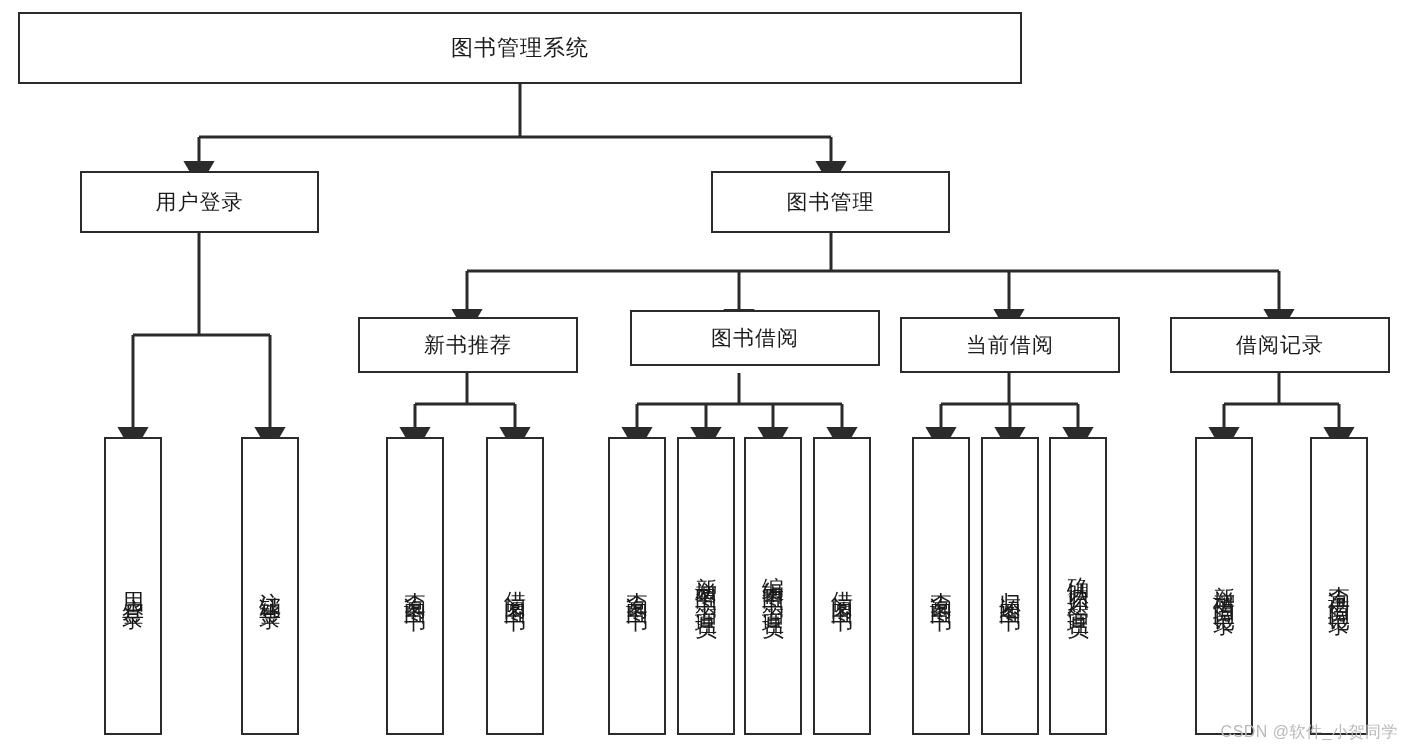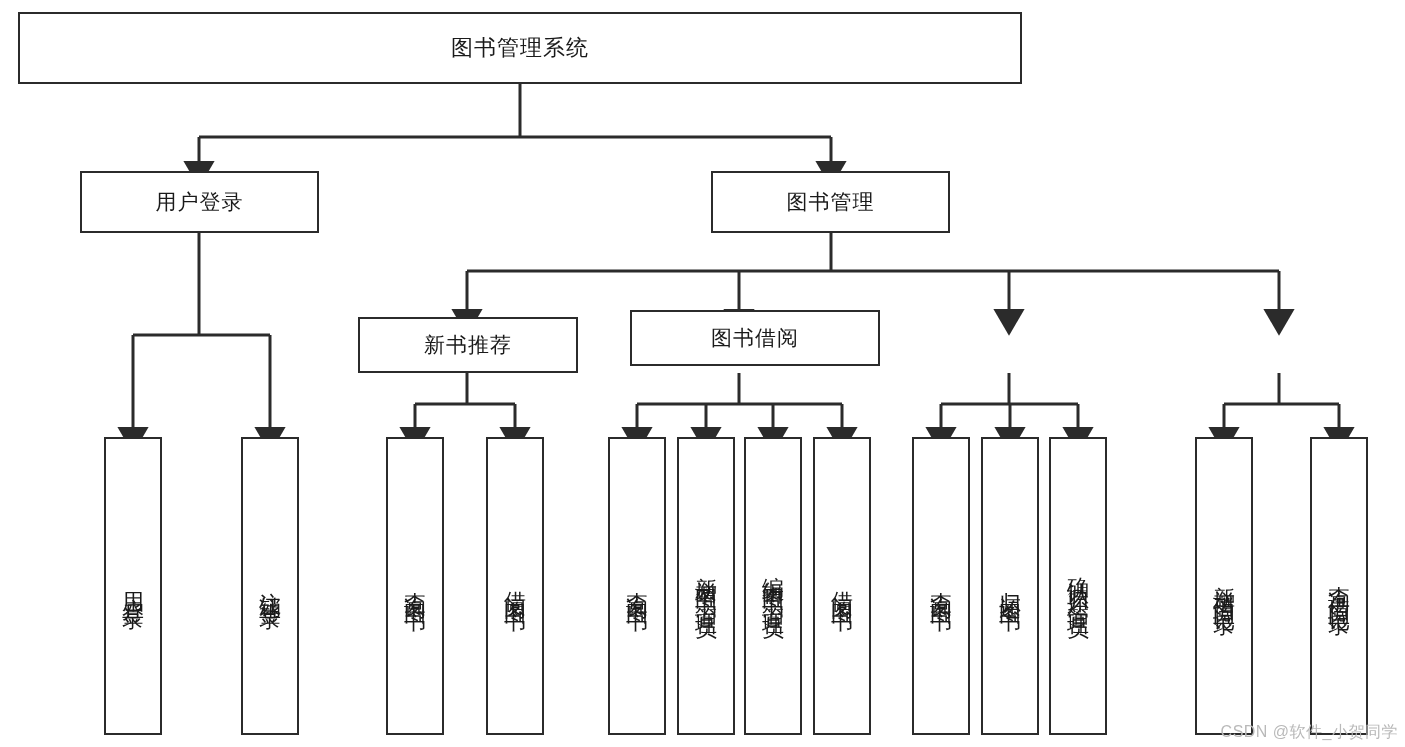--- a/index.html
+++ b/index.html
@@ -144,21 +144,27 @@
   </div>
 
   <div class="node h" style="left:358px; top:317px; width:220px; height:56px;">
     <span class="label">新书推荐</span>
   </div>
 
   <div class="node h" style="left:630px; top:310px; width:250px; height:56px;">
     <span class="label">图书借阅</span>
   </div>
 
-
+  <div class="node h" style="left:900px; top:317px; width:220px; height:56px;">
+    <span class="label">当前借阅</span>
+  </div>
+
+  <div class="node h" style="left:1170px; top:317px; width:220px; height:56px;">
+    <span class="label">借阅记录</span>
+  </div>
 
   <div class="node v" style="left:104px; top:437px; width:58px; height:298px;">
     <span class="label">用户登录</span>
   </div>
 
   <div class="node v" style="left:241px; top:437px; width:58px; height:298px;">
     <span class="label">注销登录</span>
   </div>
 
   <div class="node v" style="left:386px; top:437px; width:58px; height:298px;">

